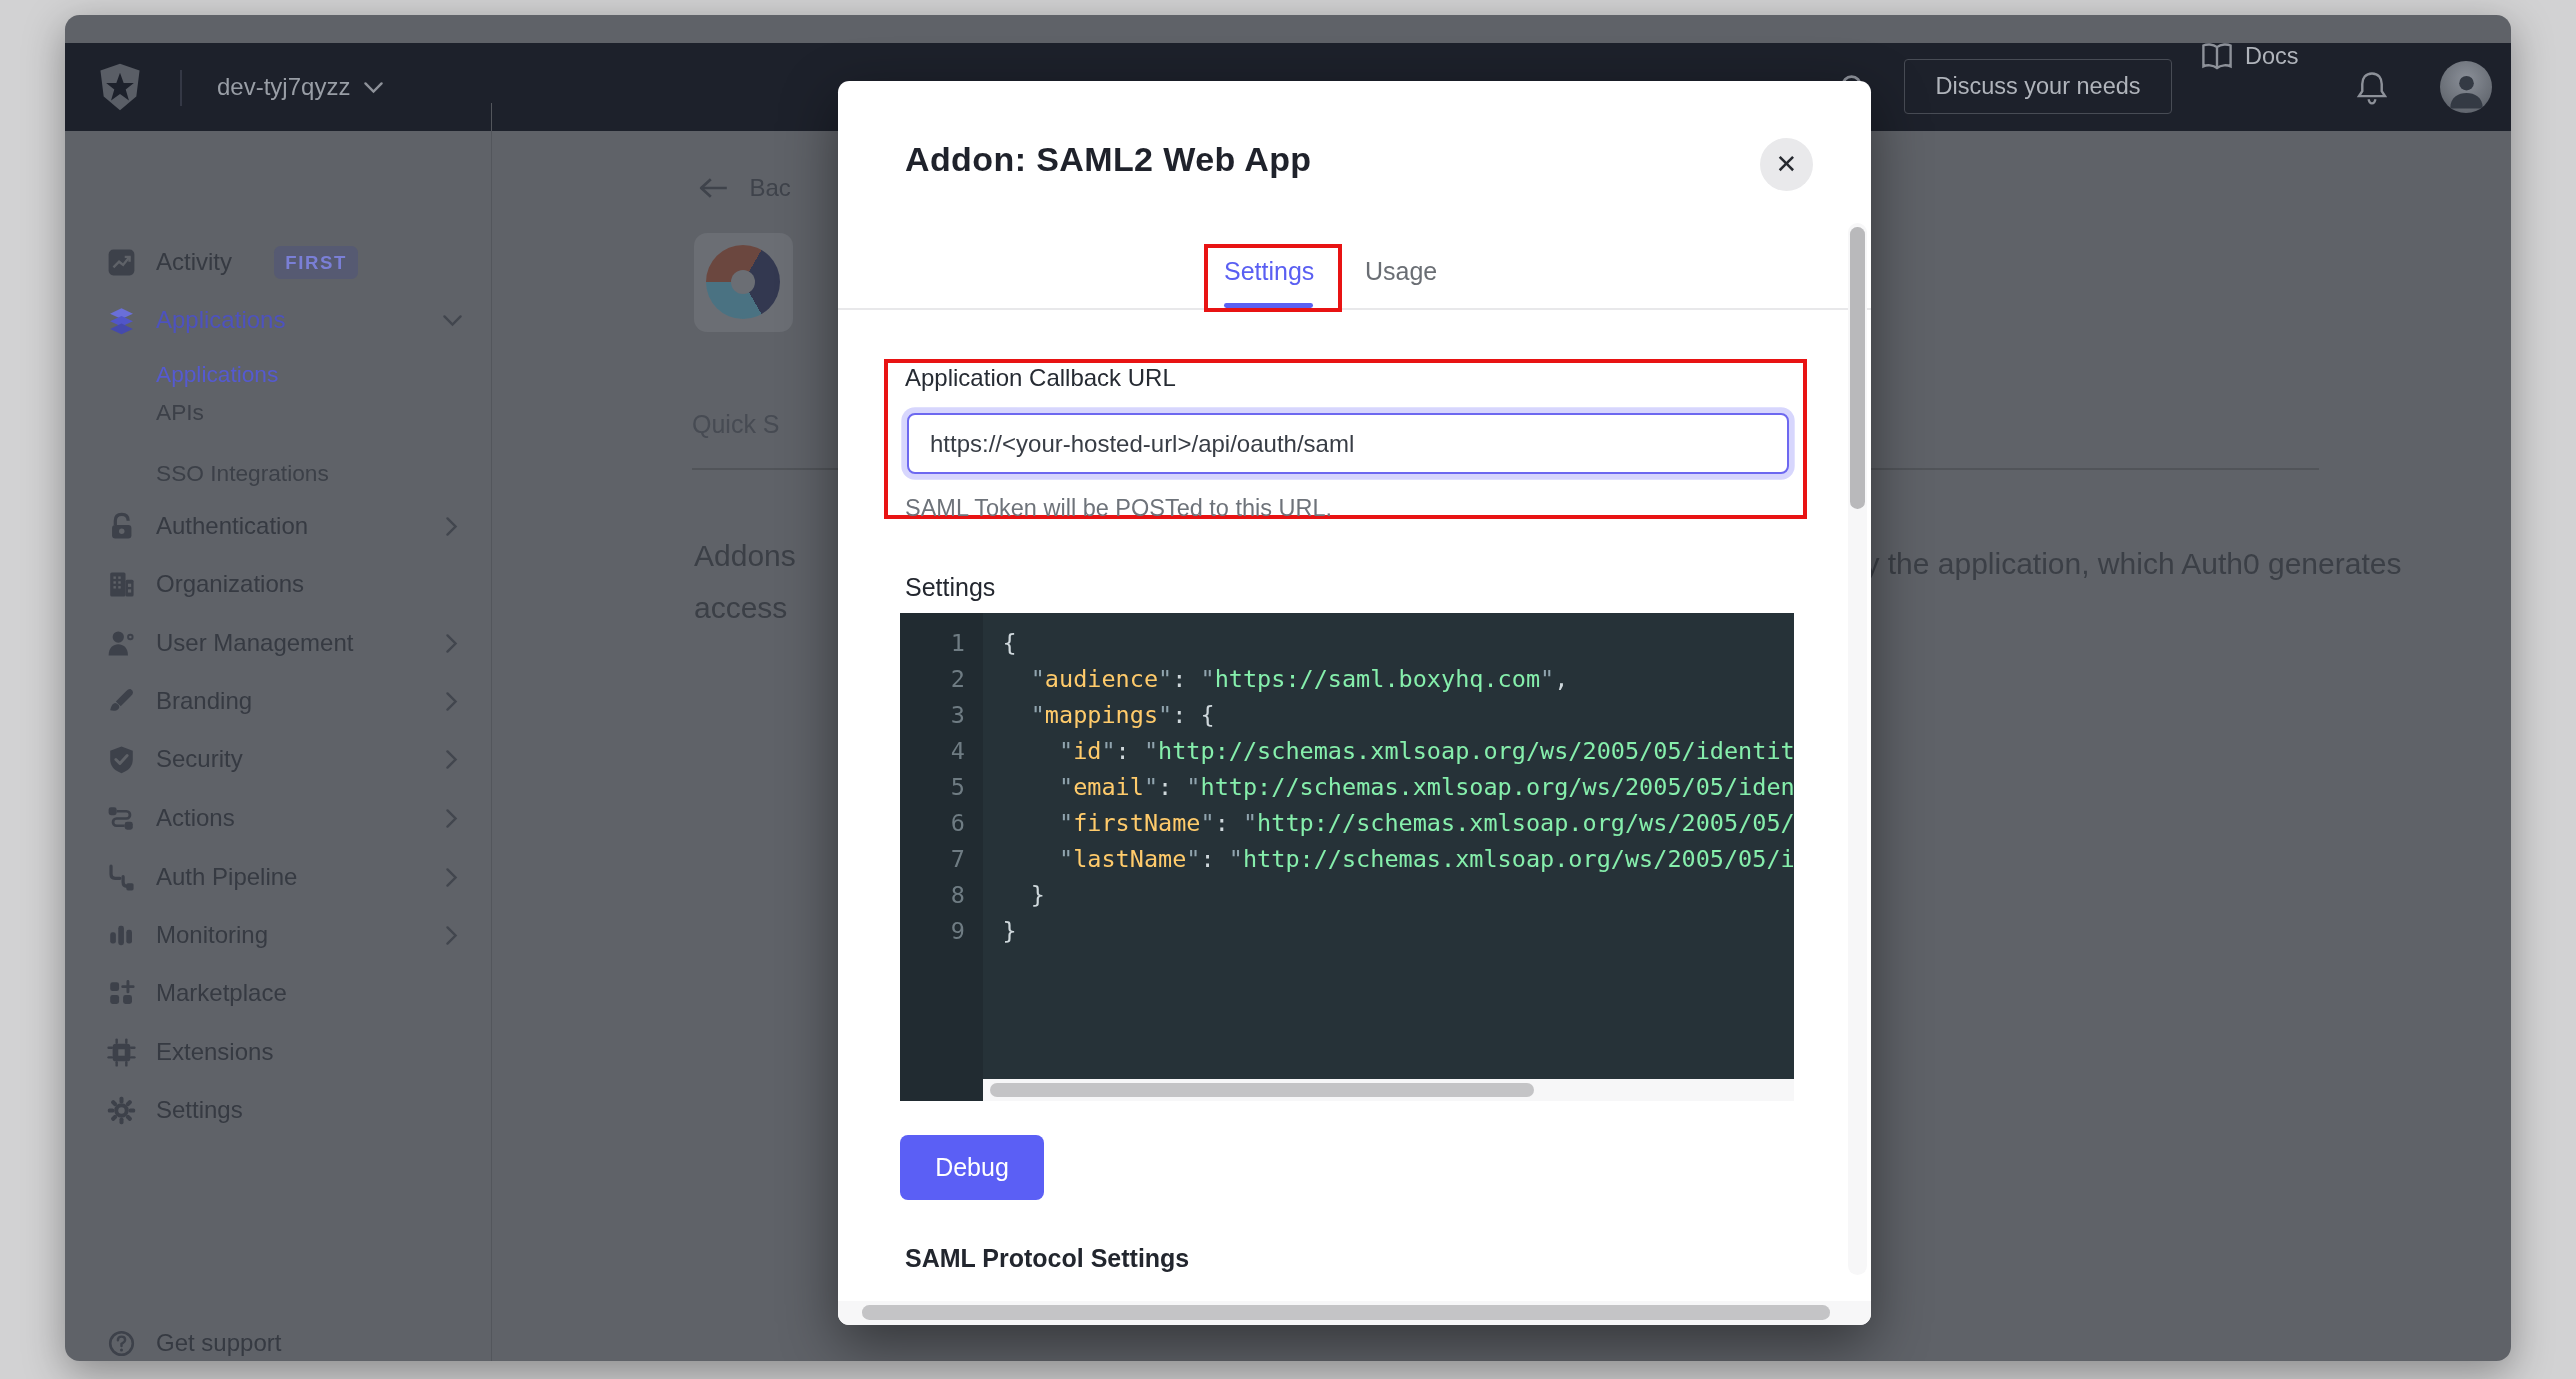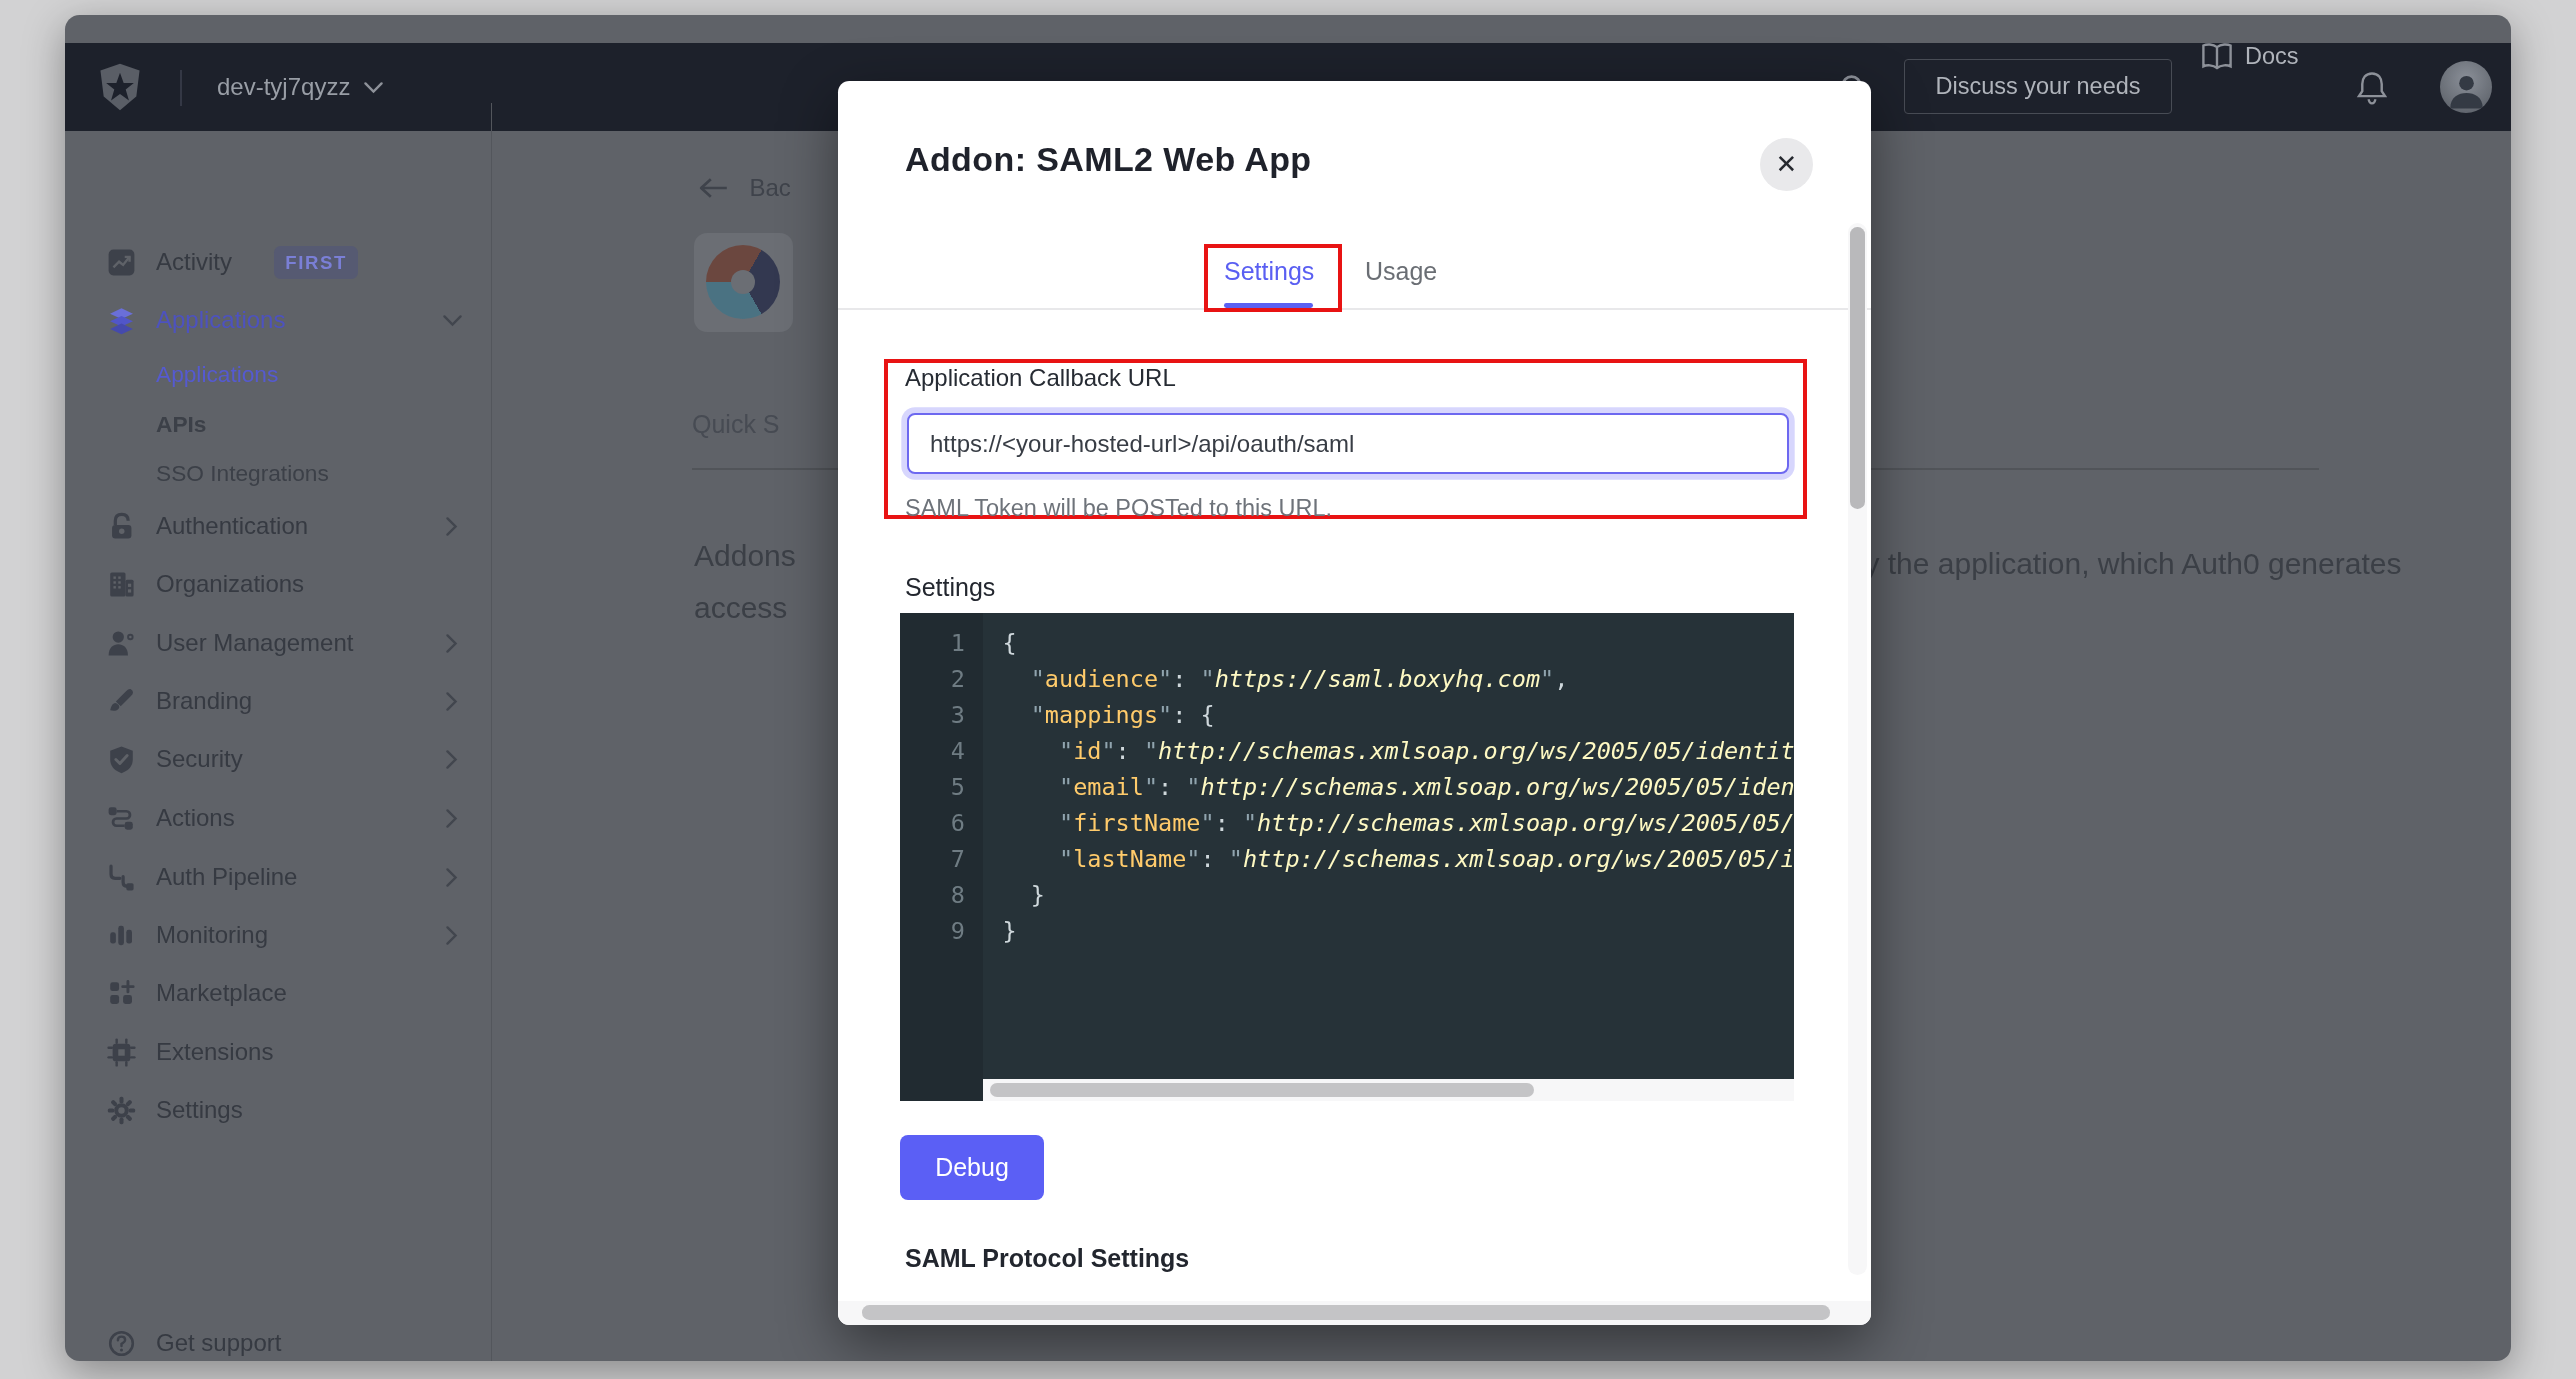--- a/index.html
+++ b/index.html
@@ -48,21 +48,21 @@
   .cb-label{position:absolute;left:67px;top:283px;font-size:24px;color:#262b33;}
   .cb-input{position:absolute;left:69px;top:332px;width:882px;height:61px;box-sizing:border-box;border:2.4px solid #6d68f0;border-radius:8px;background:#fff;box-shadow:0 0 0 5.7px rgba(140,138,250,.35);font-size:24px;color:#383d45;padding:0 21px;font-family:"Liberation Sans",sans-serif;outline:none;}
   .cb-helper{position:absolute;left:67px;top:414px;font-size:23.5px;color:#6e737a;}
   .m-settings-h{position:absolute;left:67px;top:492px;font-size:25px;font-weight:500;color:#23272f;}
   
   .codeblock{position:absolute;left:62px;top:532px;width:894px;height:488px;background:#263238;overflow:hidden;}
   .codelines{position:absolute;left:0;top:11.3px;width:100%;}
   .codeline{display:flex;height:36px;line-height:36px;font-family:"DejaVu Sans Mono",monospace;font-size:23.5px;white-space:pre;}
   .lnum{width:83px;flex:0 0 83px;background:#212b31;color:#6f7c83;text-align:right;padding-right:18px;box-sizing:border-box;}
   .ccontent{padding-left:19.4px;overflow:hidden;white-space:pre;}
-  .seg-p{color:#cfd8dc;} .seg-q{color:#90a4ae;} .seg-k{color:#ffcb6b;} .seg-s{color:#fef9c3;font-style:italic;}
+  .seg-p{color:#cfd8dc;} .seg-q{color:#90a4ae;} .seg-k{color:#ffcb6b;} .seg-s{color:#86efac;}
   .code-gutter-fill{position:absolute;left:0;top:0;width:83px;height:100%;background:#212b31;z-index:0;}
   .code-hscroll{position:absolute;left:83px;bottom:0;right:0;height:22.7px;background:#f7f7f8;z-index:2;}
   .code-hthumb{position:absolute;left:7.3px;top:4px;width:544px;height:14.6px;border-radius:7.3px;background:#c4c4c6;}
   .debug-btn{position:absolute;left:62px;top:1054px;width:144px;height:65px;background:#5b5ff5;border-radius:8px;display:flex;align-items:center;justify-content:center;color:#ffffff;font-size:25px;font-weight:500;}
   .saml-h{position:absolute;left:67px;top:1163px;font-size:25px;font-weight:bold;color:#22262e;}
   .m-vscroll{position:absolute;left:1010px;top:142px;width:19.4px;height:1052px;background:#f7f7f8;border-radius:9.7px;}
   .m-vthumb{position:absolute;left:2.4px;top:4px;width:14.6px;height:282px;border-radius:7.3px;background:#b9b9bb;}
   .m-hscroll{position:absolute;left:0;top:1220px;width:100%;height:23.5px;background:#f7f7f8;border-bottom-left-radius:11.3px;border-bottom-right-radius:11.3px;}
   .m-hthumb{position:absolute;left:24px;top:4px;width:968px;height:14.6px;border-radius:7.3px;background:#c4c4c6;}
   svg{display:block;}
@@ -145,21 +145,21 @@
       <span class="chev-dn">
         <svg width="21" height="13" viewBox="0 0 26 16">
             <polyline points="3,3 13,13 23,3" fill="none" stroke="#42464e" stroke-width="3" stroke-linecap="round"></polyline>
           </svg>
       </span>
     </div>
 
     <div class="srow sub subactive" style="top:253px;">
       <span class="slabel">Applications</span>
     </div>
-    <div class="srow sub" style="top:303px;font-weight:bold;">
+    <div class="srow sub" style="top:291px;">
       <span class="slabel">APIs</span>
     </div>
     <div class="srow sub" style="top:352px;">
       <span class="slabel">SSO Integrations</span>
     </div>
 
     <div class="srow" style="top:405px;">
       <span class="sicon">
         <svg width="27.5" height="29" viewBox="0 0 34 36">
             <path d="M9 16 L9 11 C9 6 12 3 17 3 C22 3 25 6 25 11" fill="none" stroke="#3d414a" stroke-width="4"></path>

